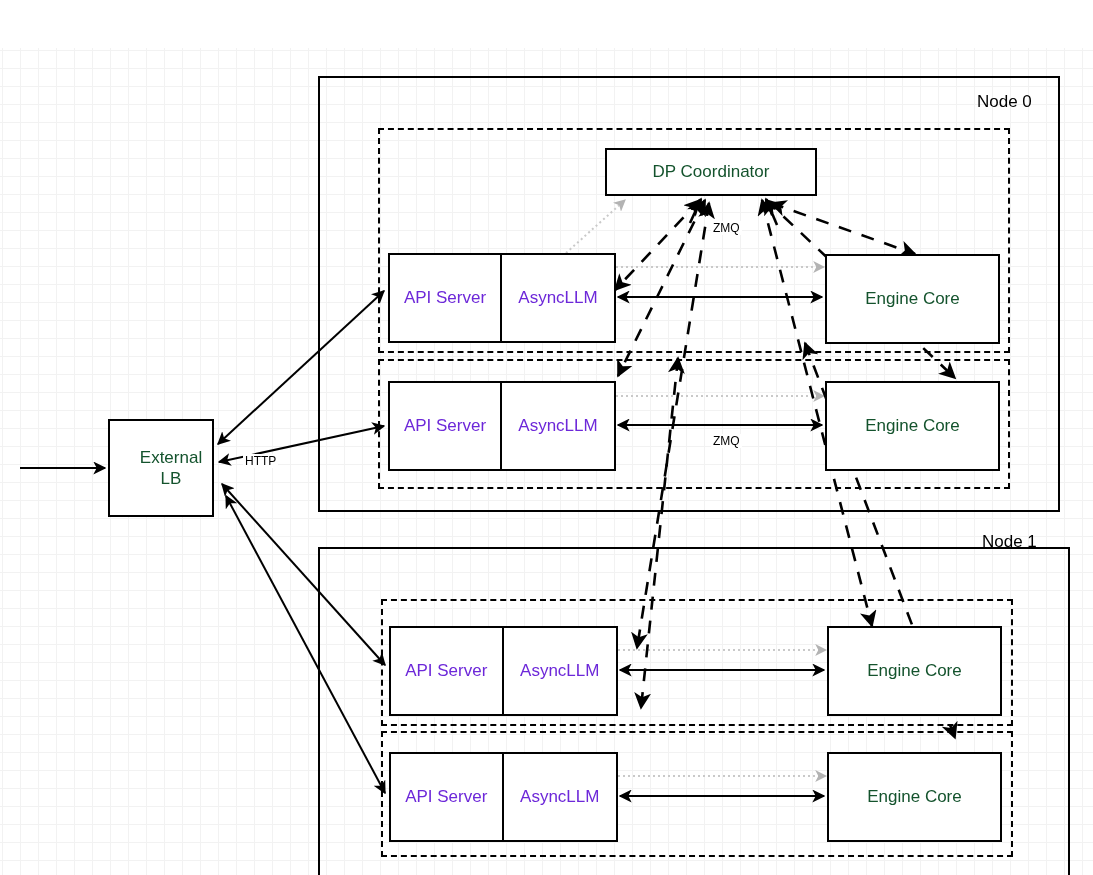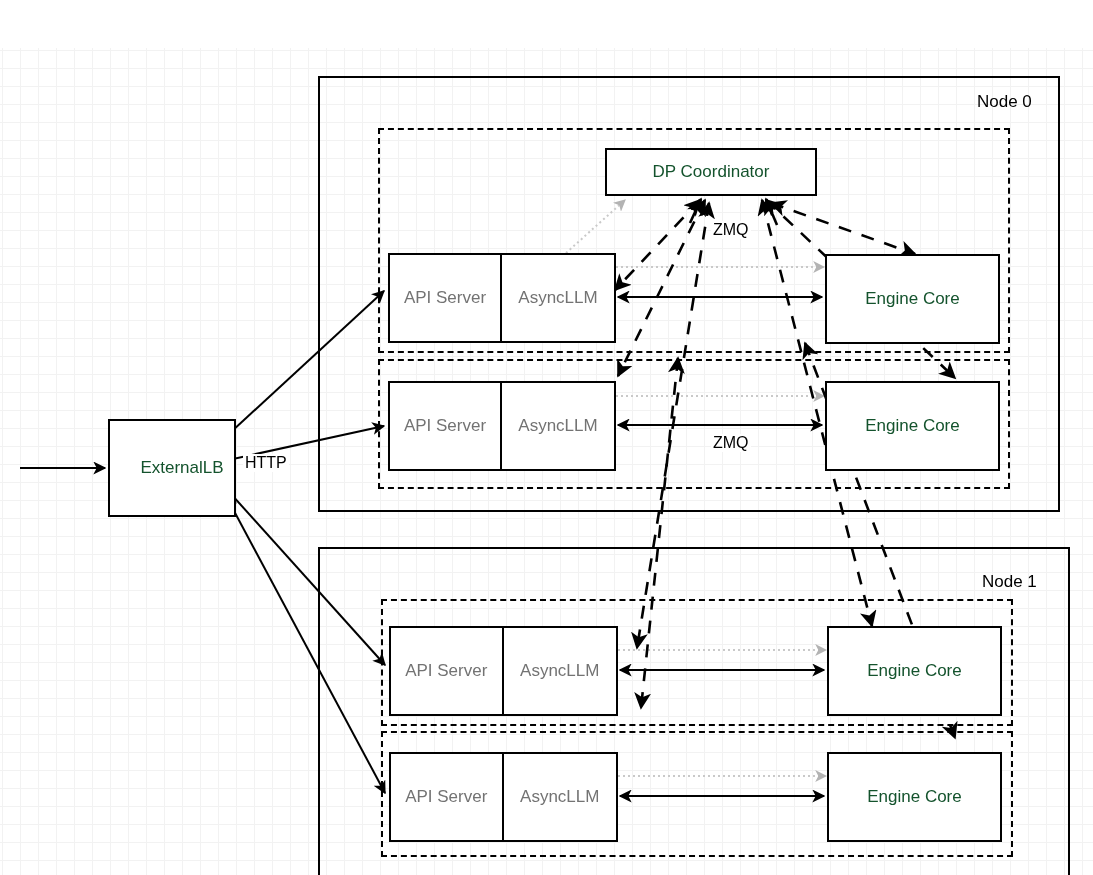--- a/index.html
+++ b/index.html
@@ -55,54 +55,54 @@
   }
   .node-label {
     position: absolute;
     font-size: 17px;
     color: #000000;
     z-index: 3;
     white-space: nowrap;
   }
   .edge-label {
     position: absolute;
-    font-size: 16px;
+    font-size: 12px;
     color: #000000;
     background: #ffffff;
     padding: 0 2px;
     z-index: 7;
     white-space: nowrap;
   }
   .split-box {
     position: absolute;
     background: #ffffff;
     border: 2px solid #000000;
     display: flex;
     z-index: 5;
   }
   .split-box .cell {
     flex: 1 1 50%;
     display: flex;
     align-items: center;
     justify-content: center;
     font-size: 17px;
-    color: #737373;
+    color: #6d28d9;
   }
   .split-box .cell.left { border-right: 2px solid #000000; }
 </style>
 </head>
 <body>
 
 <div id="canvas">
 
   <div class="node-container" style="left:318px; top:28px; width:742px; height:436px;"></div>
   <div class="node-container" style="left:318px; top:499px; width:752px; height:337px;"></div>
 
   <div class="node-label" style="left:977px; top:44px;">Node 0</div>
-  <div class="node-label" style="left:982px; top:524px;text-align:center;">Node 1</div>
+  <div class="node-label" style="left:982px; top:484px;text-align:center;">Node 1</div>
 
   <div class="dashed-group" style="left:378px; top:80px; width:632px; height:225px;"></div>
   <div class="dashed-group" style="left:378px; top:311px; width:632px; height:130px;"></div>
   <div class="dashed-group" style="left:381px; top:551px; width:632px; height:127px;"></div>
   <div class="dashed-group" style="left:381px; top:683px; width:632px; height:126px;"></div>
 
   <svg class="layer" style="z-index:3;">
     <defs>
       <marker id="ah-black" viewBox="0 0 10 10" refX="9" refY="5" markerWidth="6.5" markerHeight="6.5" orient="auto-start-reverse">
         <path d="M 0 0 L 10 5 L 0 10 L 2.6 5 z" fill="#000000"></path>
@@ -138,21 +138,21 @@
     <line x1="705" y1="152" x2="618" y2="328" stroke="#000" stroke-width="2.6" stroke-dasharray="13 11" marker-start="url(#ah-black-start)" marker-end="url(#ah-black)"></line>
     <line x1="709" y1="155" x2="637" y2="600" stroke="#000" stroke-width="2.6" stroke-dasharray="13 11" marker-start="url(#ah-black-start)" marker-end="url(#ah-black)"></line>
     <line x1="678" y1="310" x2="641" y2="660" stroke="#000" stroke-width="2.6" stroke-dasharray="13 11" marker-start="url(#ah-black-start)" marker-end="url(#ah-black)"></line>
 
     <line x1="771" y1="155" x2="915" y2="206" stroke="#000" stroke-width="2.6" stroke-dasharray="13 11" marker-start="url(#ah-black-start)" marker-end="url(#ah-black)"></line>
     <line x1="766" y1="152" x2="955" y2="330" stroke="#000" stroke-width="2.6" stroke-dasharray="13 11" marker-start="url(#ah-black-start)" marker-end="url(#ah-black)"></line>
     <line x1="762" y1="152" x2="872" y2="578" stroke="#000" stroke-width="2.6" stroke-dasharray="13 11" marker-start="url(#ah-black-start)" marker-end="url(#ah-black)"></line>
     <line x1="805" y1="295" x2="955" y2="690" stroke="#000" stroke-width="2.6" stroke-dasharray="13 11" marker-start="url(#ah-black-start)" marker-end="url(#ah-black)"></line>
   </svg>
 
-  <div class="solid-box" style="left:108px; top:371px; width:128px; height:98px; flex-direction:row;padding-left:20px;">
+  <div class="solid-box" style="left:108px; top:371px; width:106px; height:98px; flex-direction:column;padding-left:20px;">
     <span>External</span>
     <span>LB</span>
   </div>
 
   <div class="edge-label" style="left:243px; top:406px;">HTTP</div>
 
   <div class="solid-box" style="left:605px; top:100px; width:212px; height:48px;">
     <span>DP Coordinator</span>
   </div>
 

